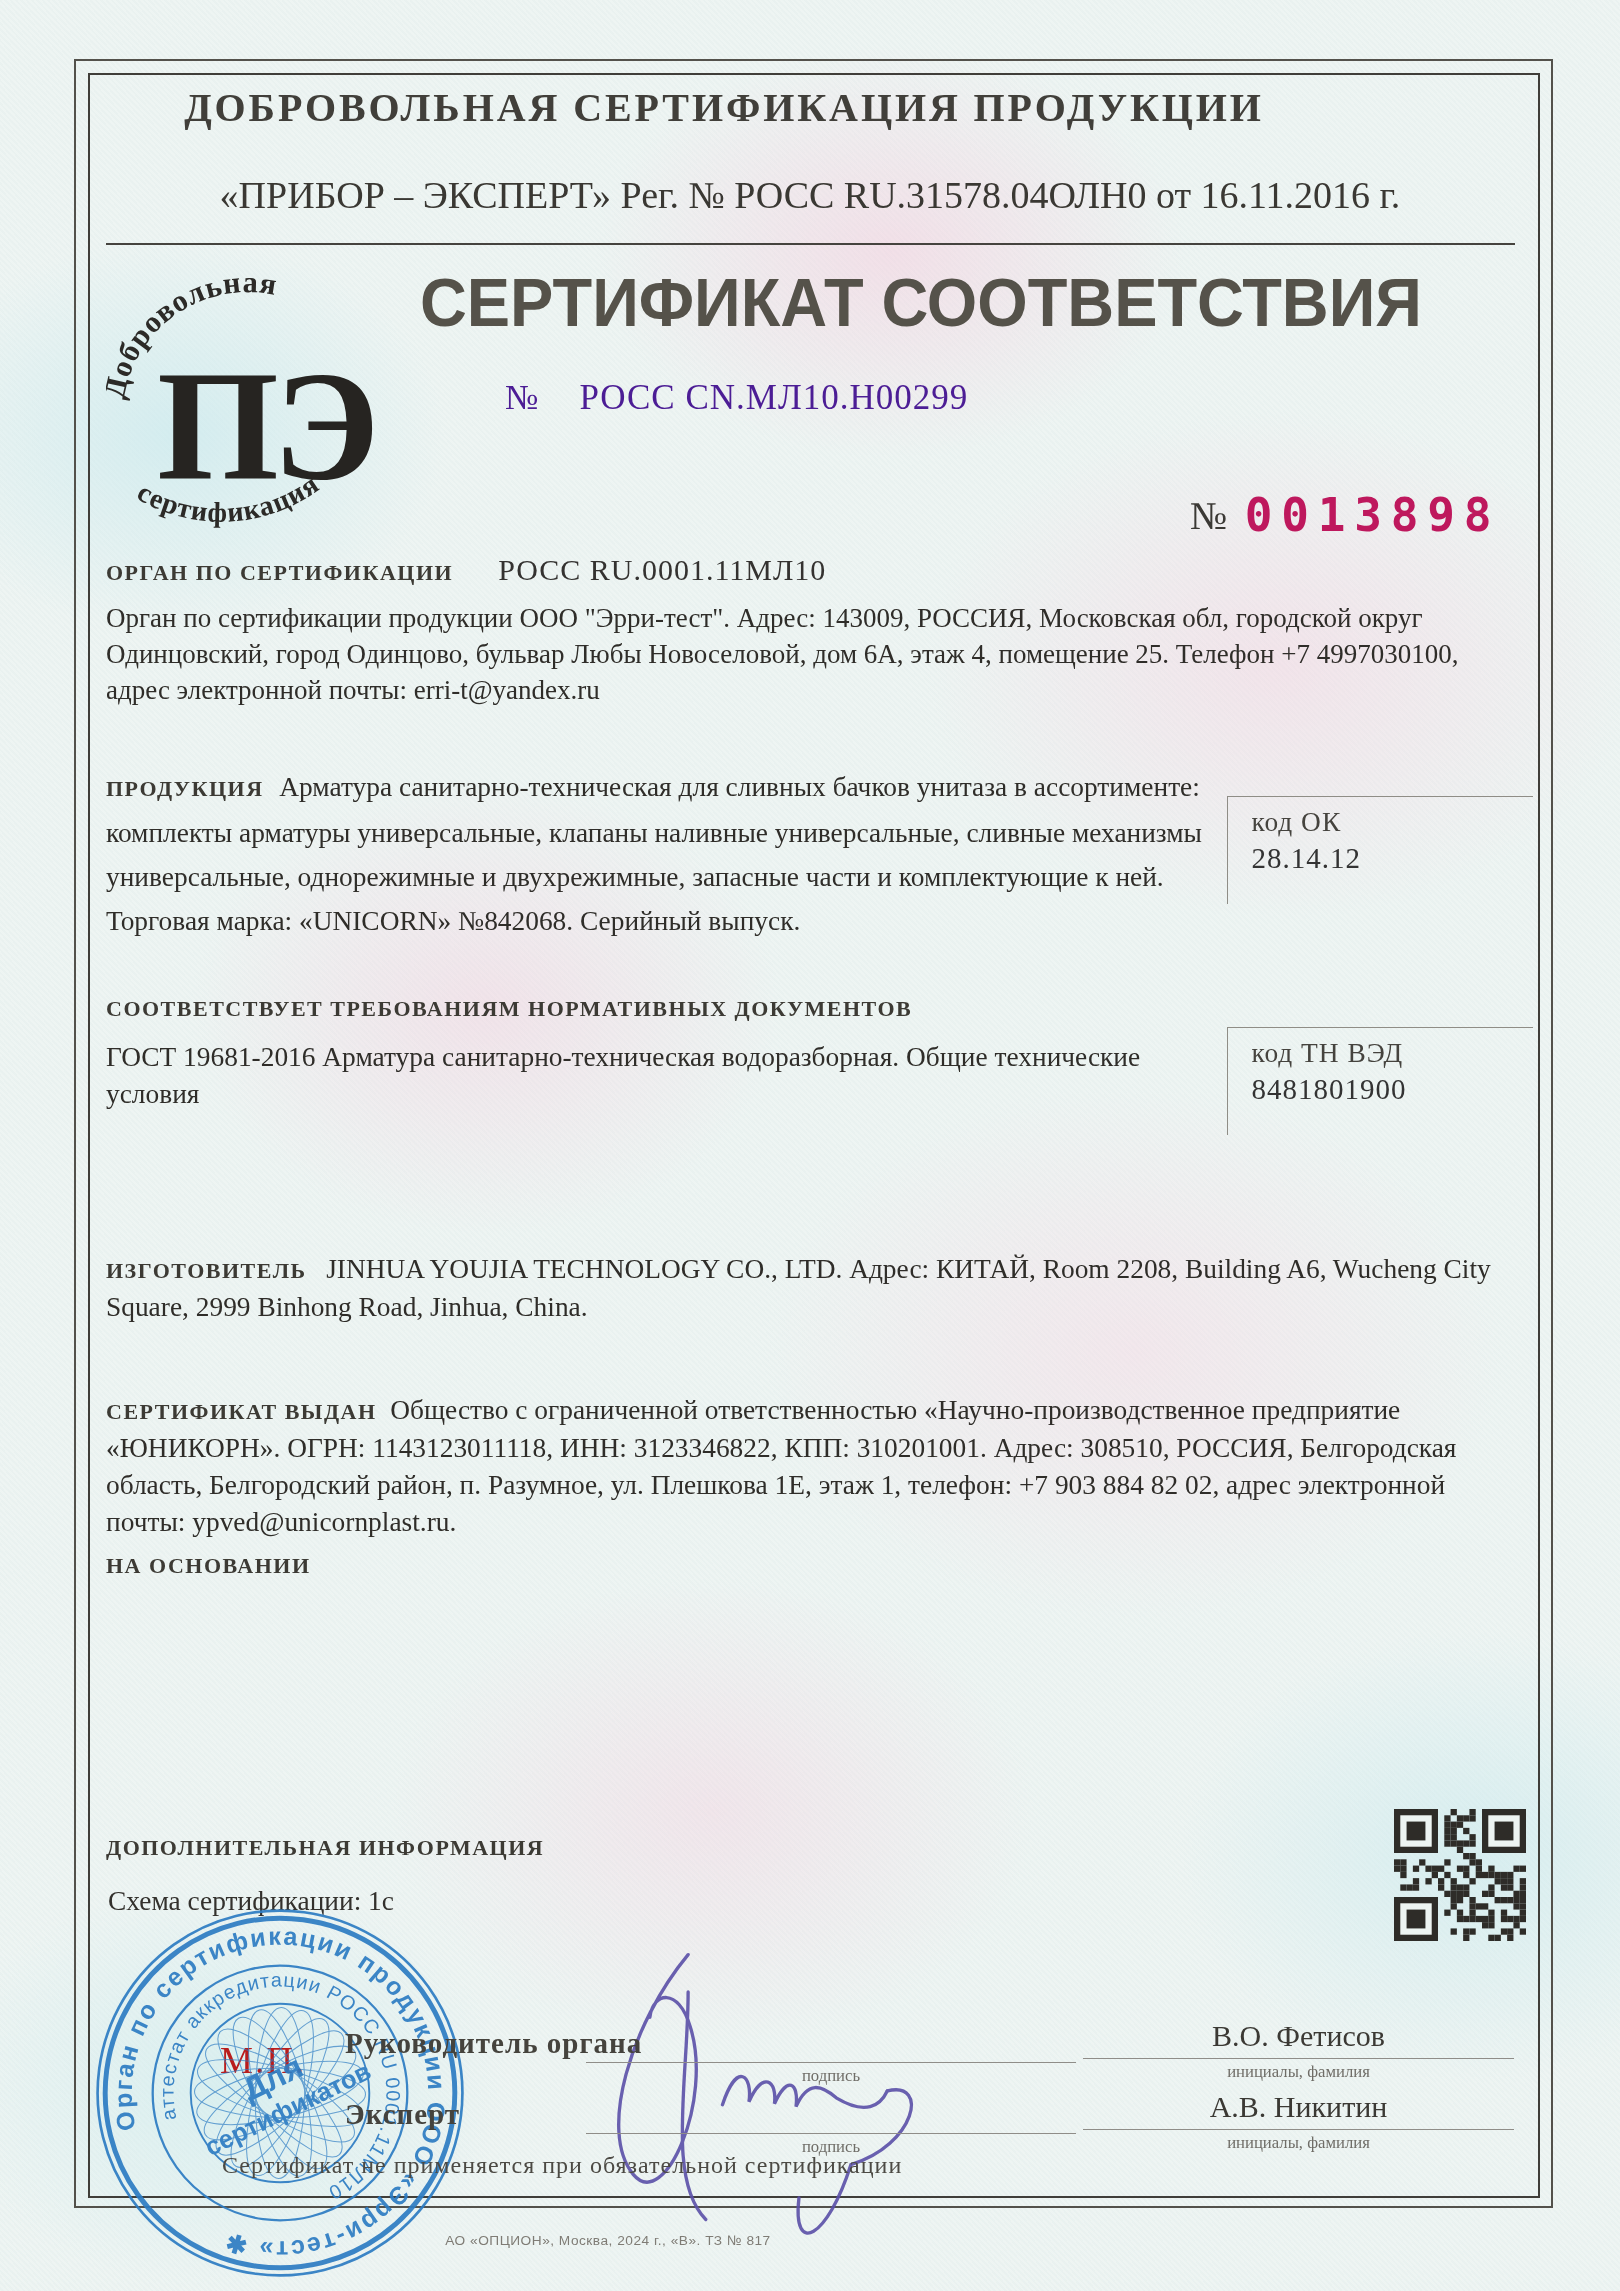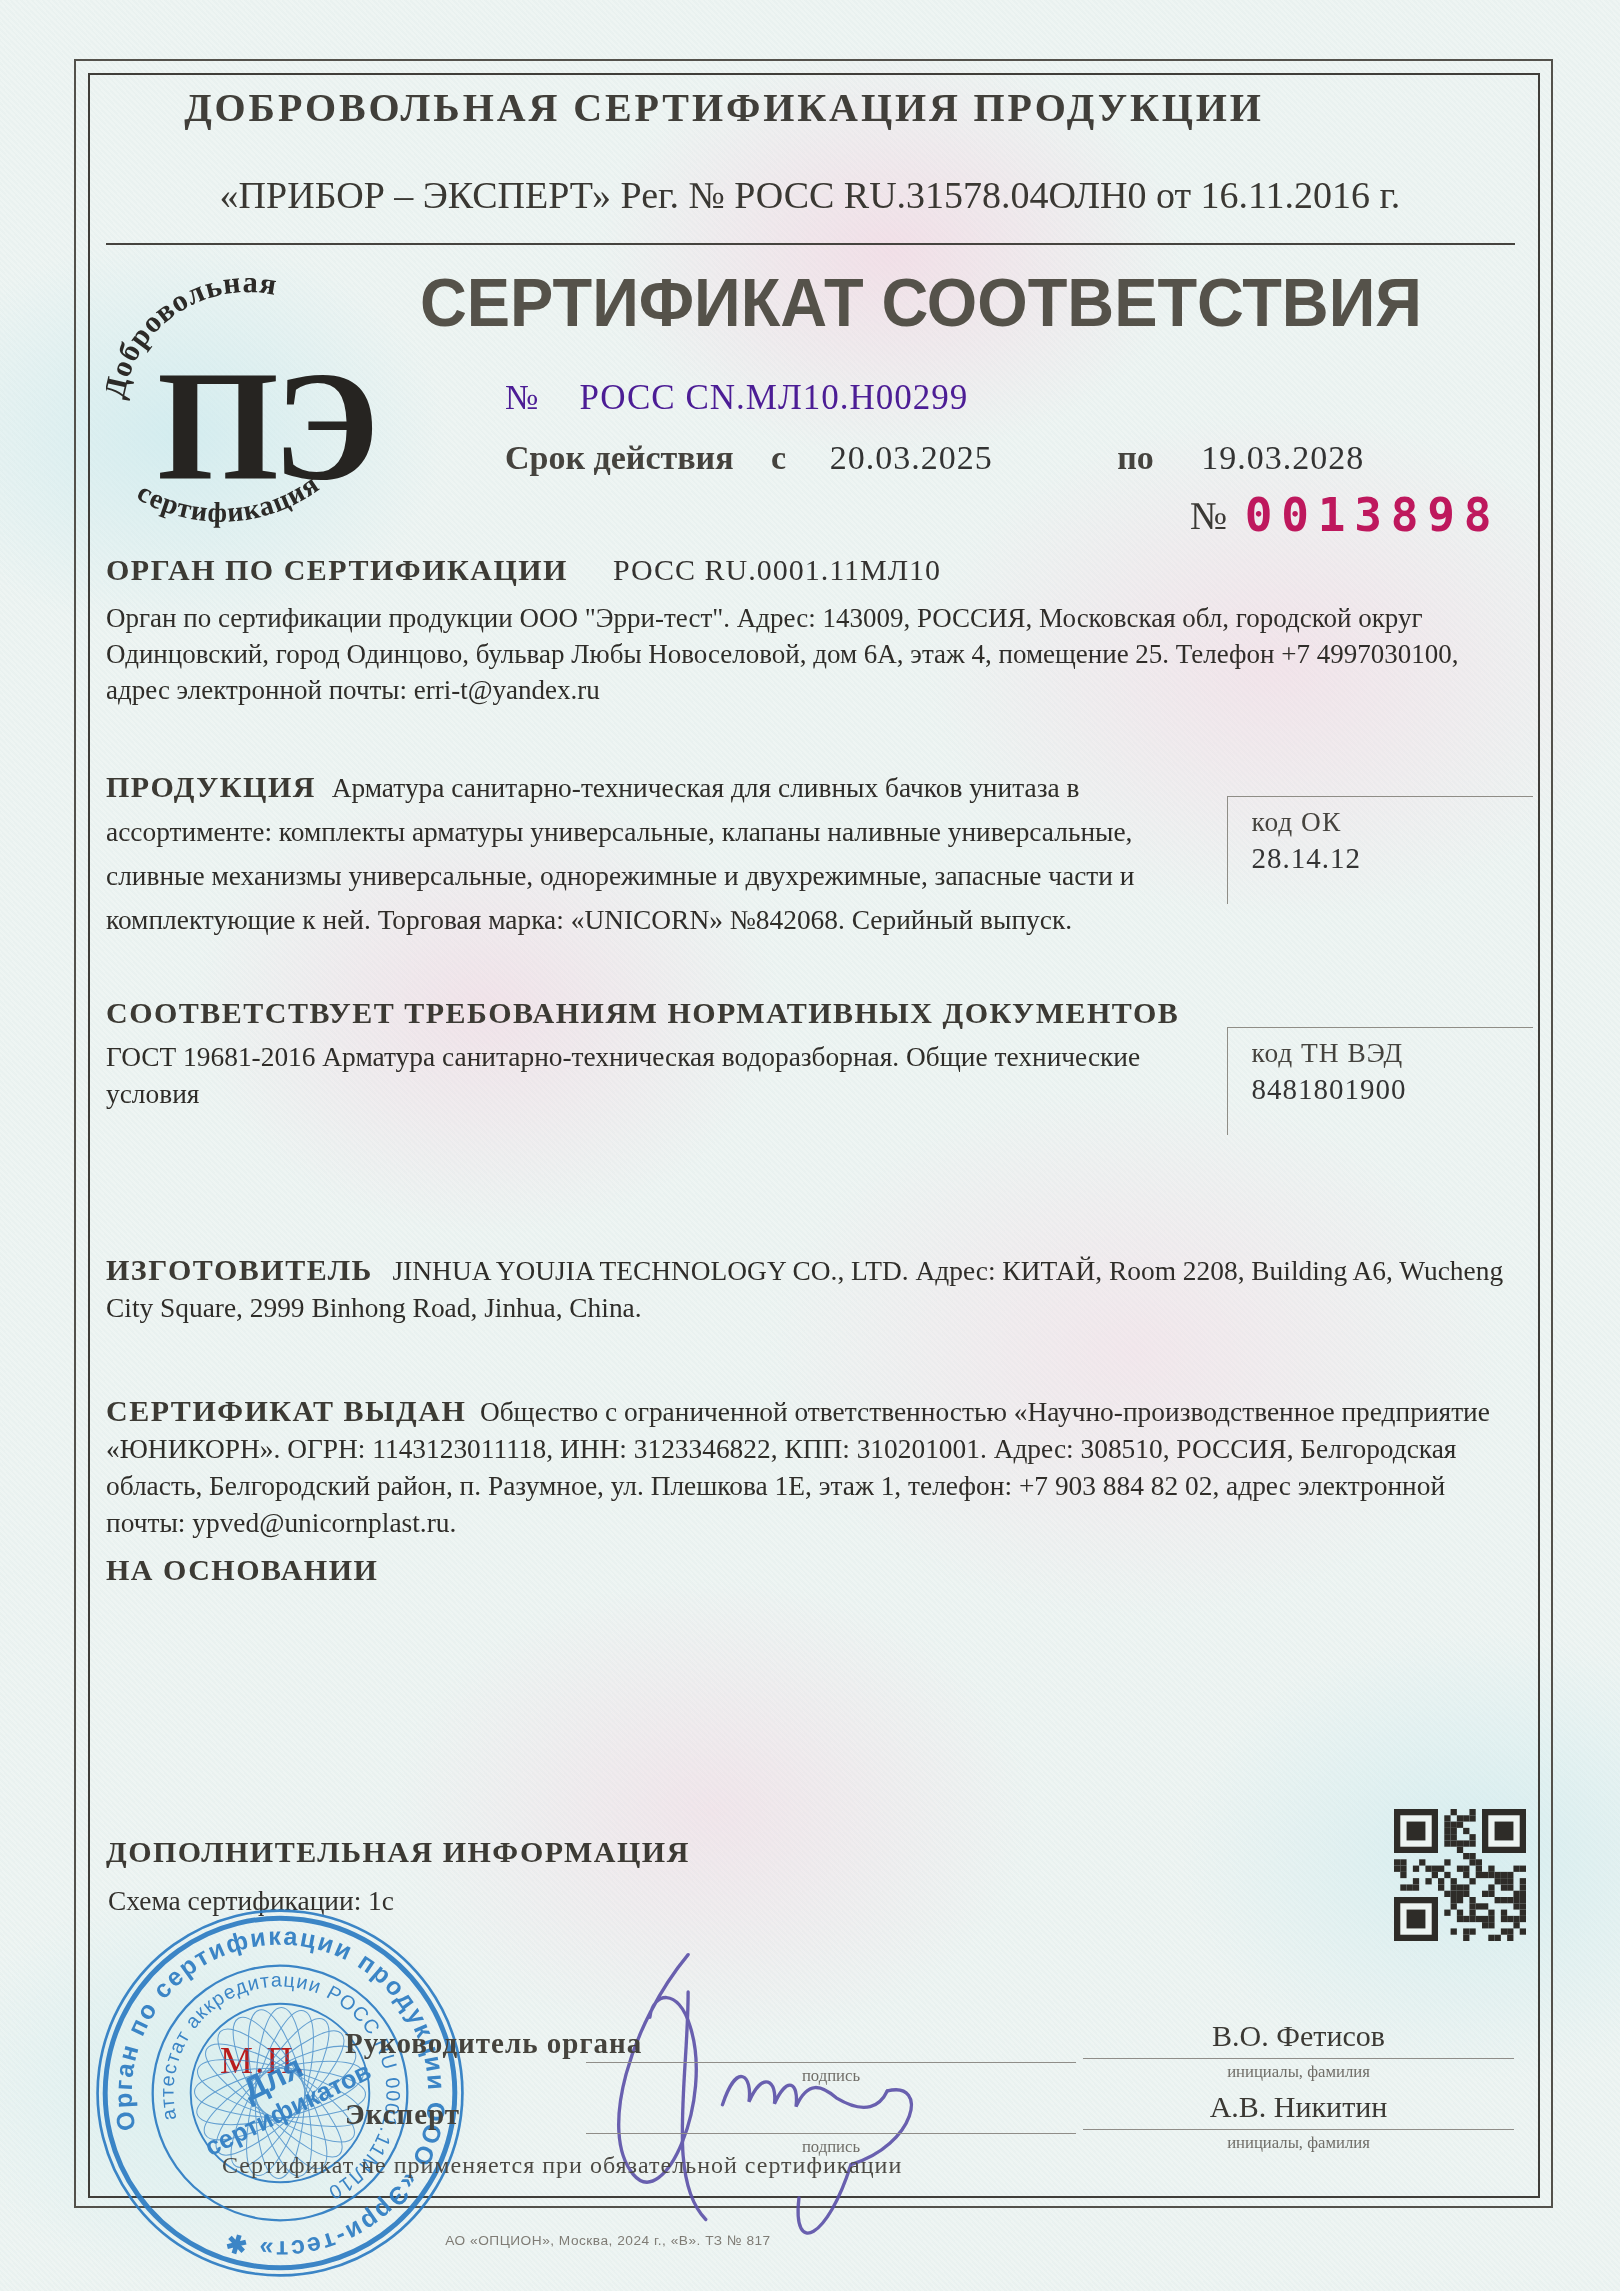--- a/index.html
+++ b/index.html
@@ -28,21 +28,21 @@
               font-weight:bold;font-size:69px;color:#55524a;letter-spacing:0;
               transform:scaleX(.94);transform-origin:left top;white-space:nowrap}
   .cert-no-row{left:505px;top:378px;font-size:35px;color:#4c1d95}
   .cert-no-row .num{margin-left:41px;letter-spacing:1px}
   .validity-row{left:505px;top:439px;font-size:34px;color:#45433e;font-weight:bold}
   .validity-row .lab{font-weight:bold}
   .validity-row .val{font-weight:normal;color:#333;letter-spacing:1px}
   .blank-no{left:1190px;top:488px;font-size:39px;color:#3b3935}
   .blank-no .red{font-family:"DejaVu Sans Mono",monospace;font-weight:bold;font-size:46px;
                  letter-spacing:8.8px;margin-left:17.6px;vertical-align:-2px}
-  .sec-h{font-weight:bold;font-size:30px;letter-spacing:1.5px;color:#3c3a34}
+  .sec-h{font-weight:bold;font-size:22px;letter-spacing:1.5px;color:#3c3a34}
   .sec-code{font-weight:normal;letter-spacing:1px;color:#343230}
   .body-text{font-size:27px;line-height:36px;color:#2f2d29}
   .organ-h{left:106px;top:553px}
   .organ-h .sec-code{margin-left:45px;font-size:30px}
   .organ-text{left:106px;top:600px;width:1421px}
   .prod-par{left:106px;top:765px;width:1117px;font-size:27.4px;line-height:44px}
   .prod-par .sec-h{margin-right:15.7px}
   .code-box{width:306px;height:108px;border-top:1px solid #8f8d86;border-left:1px solid #8f8d86;
             padding:9.8px 0 0 23.5px;color:#45433e}
   .code-box .lbl{font-size:27.4px;letter-spacing:1px}
@@ -108,27 +108,20 @@
       <textPath href="#arcBottom">сертификация</textPath>
     </text>
   </svg>
 
   <div class="abs cert-title">СЕРТИФИКАТ СООТВЕТСТВИЯ</div>
 
   <div class="abs cert-no-row">
     <span>№</span><span class="num">РОСС CN.МЛ10.Н00299</span>
   </div>
 
-  <div class="abs validity-row">
-    <span class="lab">Срок действия</span>
-    <span class="lab" style="margin-left:29px">с</span>
-    <span class="val" style="margin-left:35px">20.03.2025</span>
-    <span class="lab" style="margin-left:116px">по</span>
-    <span class="val" style="margin-left:39px">19.03.2028</span>
-  </div>
 
   <div class="abs blank-no">
     <span>№</span><span class="red" style="color:#be185d">0013898</span>
   </div>
 
   <div class="abs organ-h">
     <span class="sec-h">ОРГАН ПО СЕРТИФИКАЦИИ</span><span class="sec-code" style="font-size:30px;margin-left:45px">РОСС RU.0001.11МЛ10</span>
   </div>
   <div class="abs organ-text body-text">Орган по сертификации продукции ООО "Эрри-тест". Адрес: 143009, РОССИЯ, Московская обл, городской округ Одинцовский, город Одинцово, бульвар Любы Новоселовой, дом 6А, этаж 4, помещение 25. Телефон +7 4997030100, адрес электронной почты: erri-t@yandex.ru</div>
 

